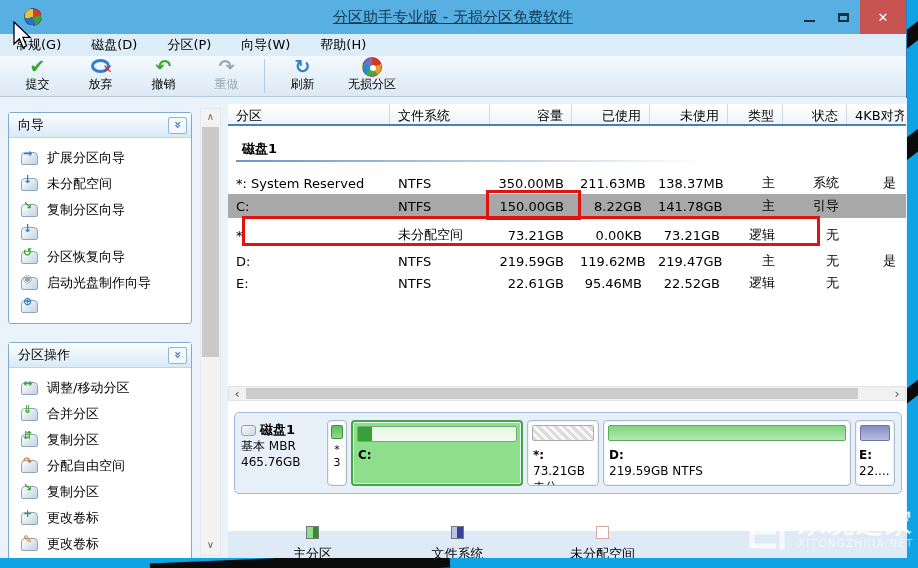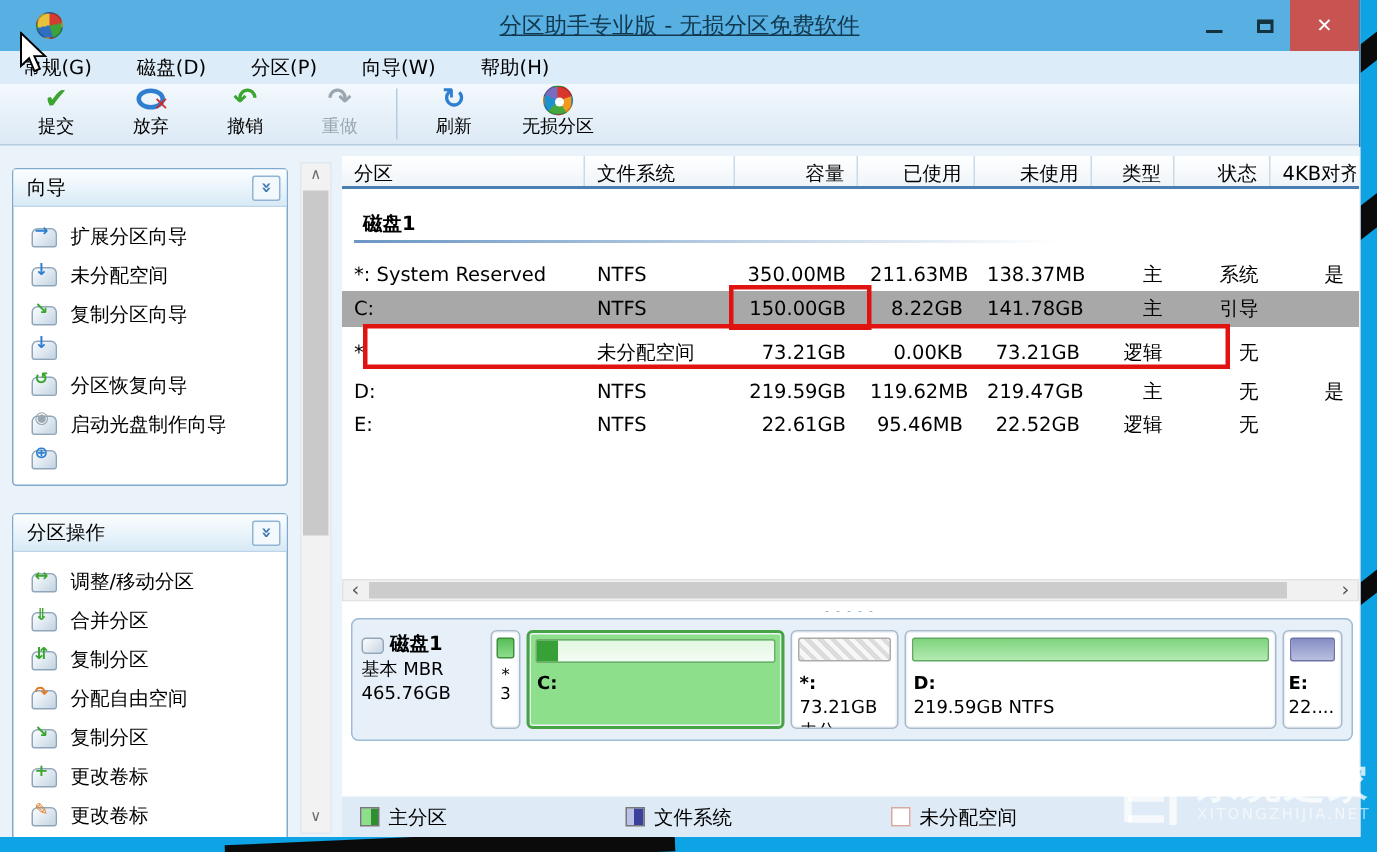--- a/index.html
+++ b/index.html
@@ -127,21 +127,21 @@
   .b-unalloc .bar { background:repeating-linear-gradient(45deg,#DCDCDC 0 3px,#F7F7F7 3px 6px); border-color:#ABABAB; }
   .b-d { flex:1 1 auto; }
   .b-d .bar { background:linear-gradient(#7ED47E,#B4EAB2); border-color:#5FA85F; }
   .b-e { flex:0 0 40px; padding:26px 3px 3px; }
   .b-e .bar { background:linear-gradient(#868EC4,#B9BEDF); border-color:#6A72A8; }
   .dname { font-weight:bold; }
 
   
   .legend { position:absolute; left:228px; top:432px; width:679px; height:28px; background:#DEEAF5;
     border-top:1px solid #FFFFFF; display:flex; align-items:center; padding-left:12px; font-size:13px; }
-  .legend-item { display:flex; align-items:center; gap:6px; width:177px; }
+  .legend-item { display:flex; align-items:center; gap:6px; width:145px;flex-direction:column; }
   .sw { width:13px; height:13px; border:1px solid #777; }
   .sw-primary { background:linear-gradient(90deg,#8CE08A 0 55%,#2F8F30 55%); }
   .sw-logical { background:linear-gradient(90deg,#BCC3E8 0 45%,#39419A 45%); }
   .sw-unalloc { background:#FFF; border-color:#D8A9A0; }
 
   
   .watermark { position:absolute; right:4px; bottom:16px; z-index:9; display:flex; align-items:flex-end; gap:6px;
     color:rgba(255,255,255,.78); }
   .wm-dash { width:22px; height:5px; background:rgba(255,255,255,.7); margin-bottom:22px; border-radius:2px; }
   .wm-text { text-align:center; padding-bottom:3px; }

